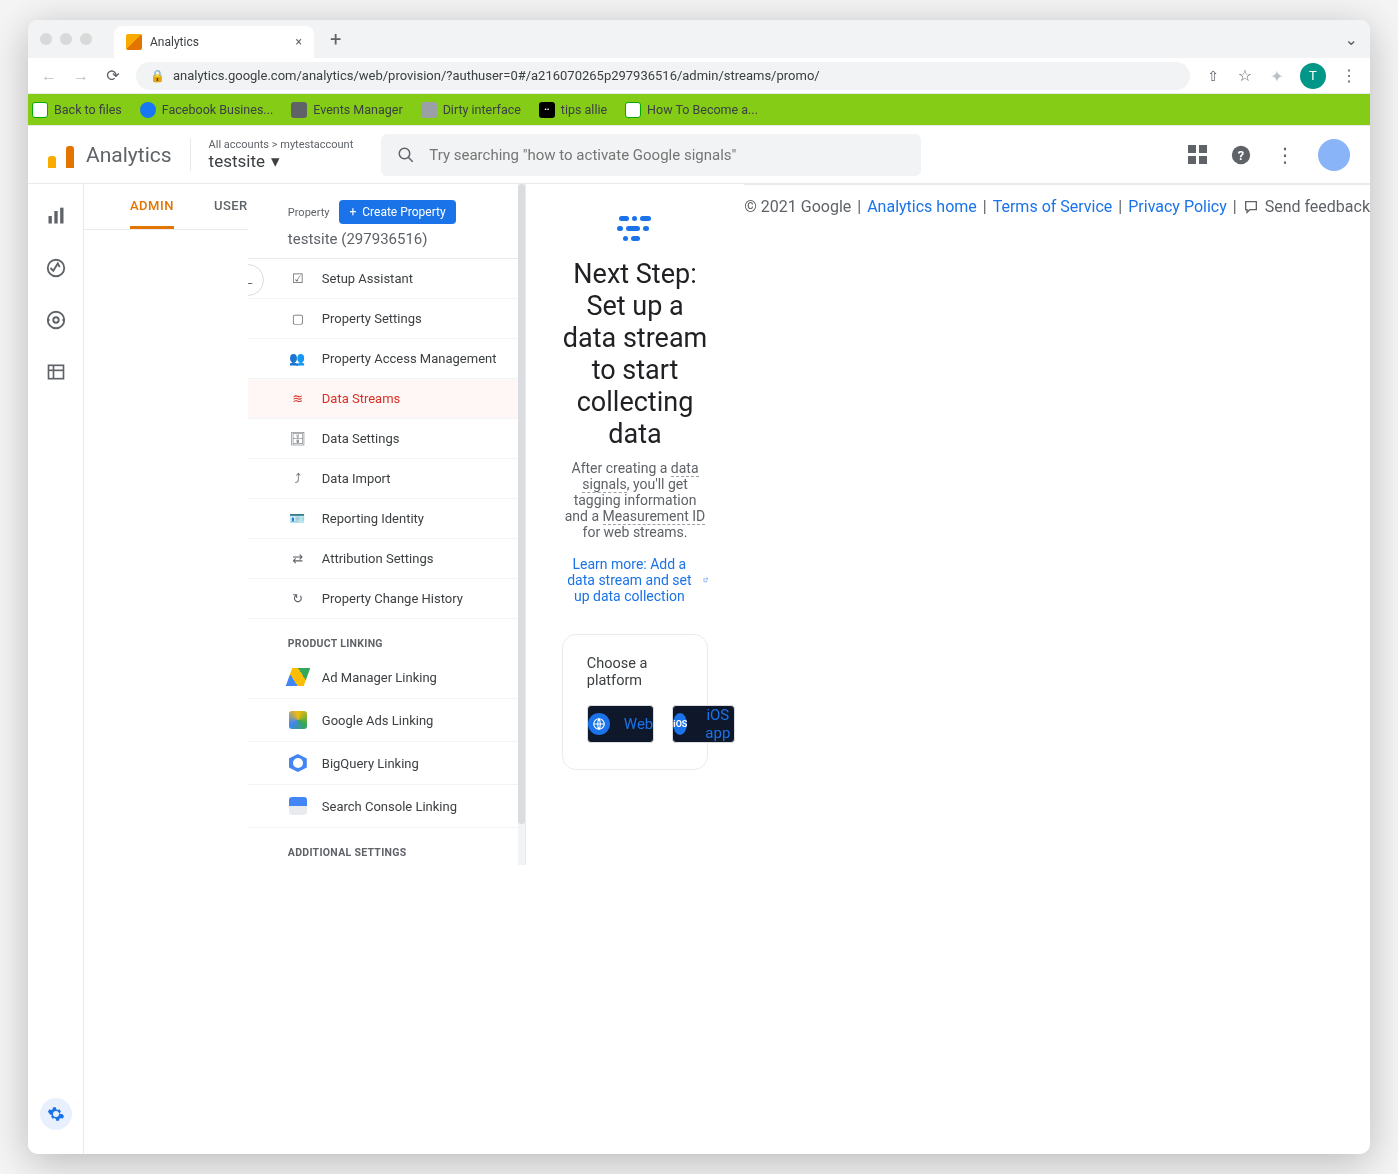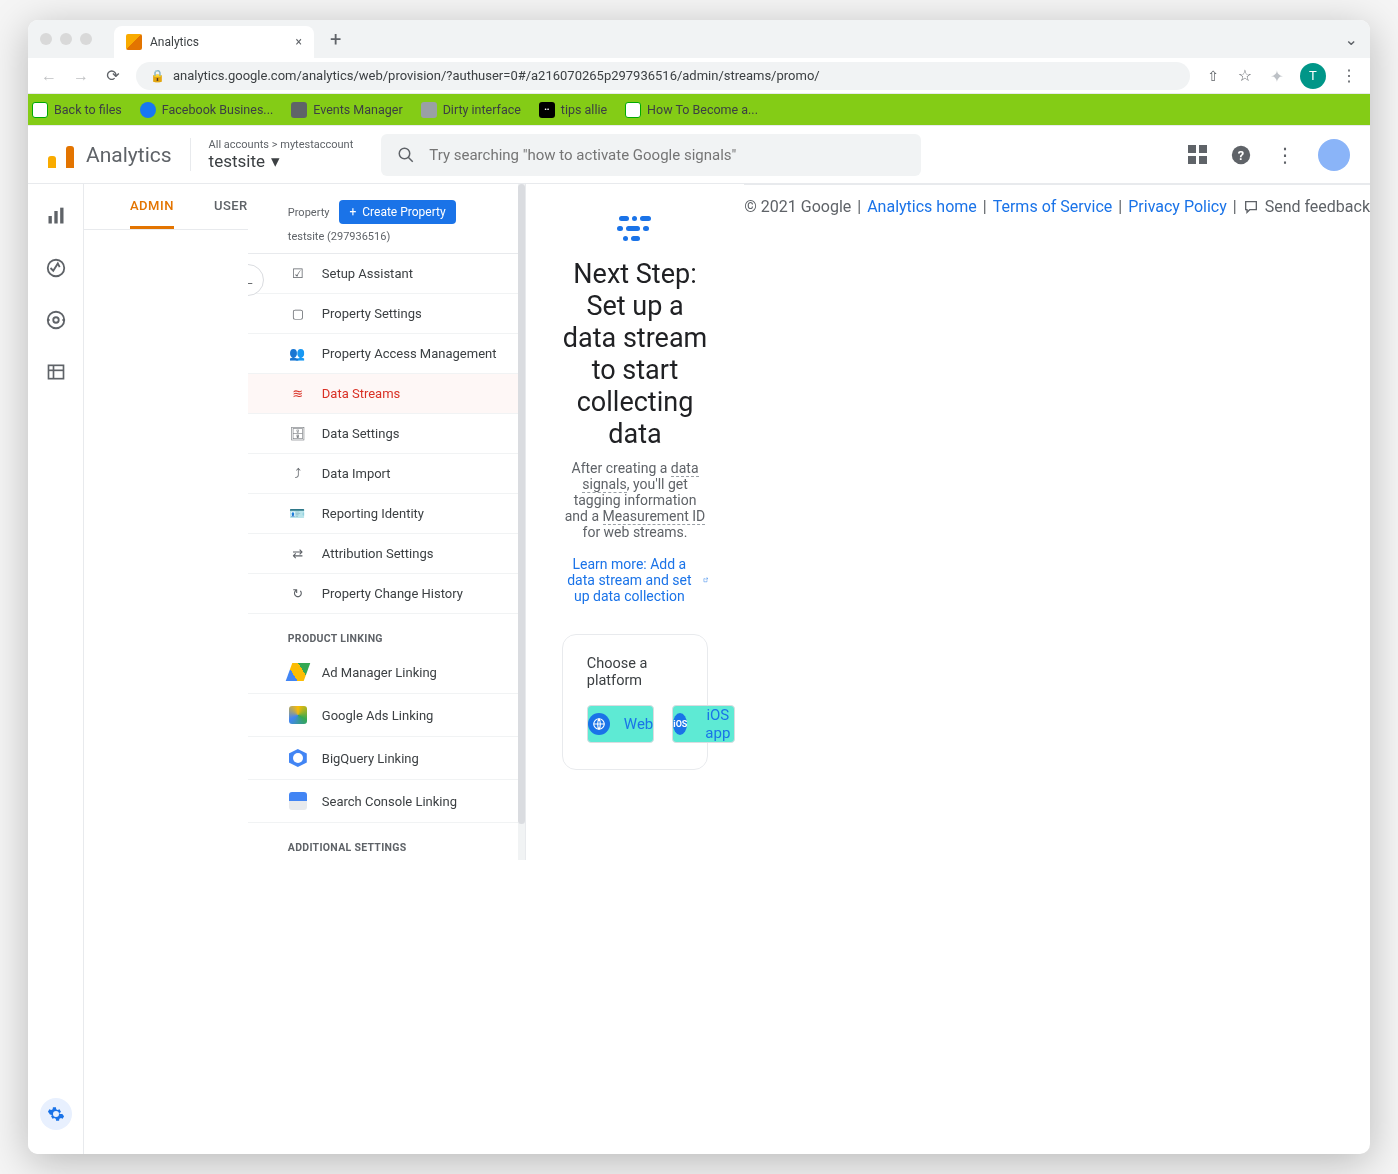--- a/index.html
+++ b/index.html
@@ -45,42 +45,42 @@
 .content { flex:1; display:flex; flex-direction:row; overflow:hidden; }
 .tabs { height:46px; display:flex; align-items:center; padding-left:46px; gap:40px; border-bottom:1px solid #e8eaed; background:#fff; }
 .tabbtn { font-size:13px; font-weight:500; letter-spacing:.5px; color:#5f6368; cursor:pointer; height:100%; display:flex; align-items:center; border-bottom:3px solid transparent; }
 .tabbtn.active { color:#e37400; border-bottom-color:#e37400; }
 .panelrow { flex:1; display:flex; overflow:hidden; position:relative; }
 .admincol { width:278px; border-right:1px solid #e8eaed; overflow-y:auto; position:relative; background:#fff; }
 .backbtn { position:absolute; top:80px; left:-16px; width:32px; height:32px; border:1px solid #dadce0; border-radius:50%; background:#fff; display:flex; align-items:center; justify-content:center; color:#3c4043; z-index:5; cursor:pointer; }
 .prophd { display:flex; align-items:center; gap:10px; padding:16px 16px 6px 40px; }
 .prophd .lbl { font-size:11px; color:#5f6368; }
 .createbtn { background:#1a73e8; color:#fff; border:none; border-radius:4px; font-size:12px; padding:5px 10px; display:flex; align-items:center; gap:6px; cursor:pointer; }
-.propname { font-size:11px; color:#5f6368; padding:0 16px 10px 40px; }
+.propname { font-size:15px; color:#5f6368; padding:0 16px 10px 40px; }
 .admlist { list-style:none; border-top:1px solid #e8eaed; }
 .admitem { display:flex; align-items:center; gap:14px; padding:12px 16px 12px 40px; font-size:13px; color:#3c4043; cursor:pointer; border-bottom:1px solid #f1f3f4; }
 .admitem.active { color:#d93025; background:#fef7f6; }
 .admitem .ico { width:20px; color:#5f6368; display:flex; justify-content:center; }
 .admitem.active .ico { color:#d93025; }
 .admitem .nm { font-size:13px; }
 .secthdr { font-size:10.5px; font-weight:700; color:#5f6368; padding:18px 16px 6px 40px; letter-spacing:.3px; }
 .main { flex:1; overflow-y:auto; padding:30px 36px; position:relative; }
 .scrolltrack { position:absolute; top:0; right:0; width:7px; height:100%; background:#f1f3f4; }
 .scrollthumb { position:absolute; top:0; right:0; width:7px; height:640px; background:#dadce0; border-radius:4px; }
 .hero { text-align:center; max-width:760px; margin:0 auto; }
 .heroicn { width:36px; height:30px; margin:0 auto 14px; }
 .heroicn svg { width:36px; height:30px; }
 .herotitle { font-size:27px; color:#202124; margin-bottom:10px; }
 .herosub { font-size:14px; color:#5f6368; margin-bottom:14px; }
 .herosub .dotted { border-bottom:1px dashed #9aa0a6; }
 .learn { font-size:14px; color:#1a73e8; cursor:pointer; display:inline-flex; align-items:center; gap:6px; }
 .card { border:1px solid #e8eaed; border-radius:14px; margin-top:30px; padding:20px 24px 26px; }
 .cardlbl { font-size:14.5px; color:#3c4043; margin-bottom:16px; }
 .plats { display:flex; gap:18px; }
-.platbtn { flex:1; border:1px solid #dadce0; border-radius:4px; height:38px; display:flex; align-items:center; justify-content:center; gap:14px; color:#1a73e8; font-size:15px; cursor:pointer; background:#5eead4; }
+.platbtn { flex:1; border:1px solid #dadce0; border-radius:4px; height:38px; display:flex; align-items:center; justify-content:center; gap:14px; color:#1a73e8; font-size:15px; cursor:pointer; background:#0f172a; }
 .platico { width:22px; height:22px; border-radius:50%; background:#1a73e8; color:#fff; display:flex; align-items:center; justify-content:center; font-size:12px; }
 .footer { height:44px; border-top:1px solid #e8eaed; display:flex; align-items:center; justify-content:flex-start; gap:6px; font-size:16px; color:#5f6368; background:#fff; }
 .footer a { color:#1a73e8; text-decoration:none; cursor:pointer; }
 .sep { color:#5f6368; }
 .ext { width:18px; height:18px; color:#bdc1c6; }
 .avatarT { width:26px; height:26px; border-radius:50%; background:#009688; color:#fff; display:flex; align-items:center; justify-content:center; font-size:13px; }
 .grid4 { display:grid; grid-template-columns:8px 8px; grid-template-rows:8px 8px; gap:3px; }
 .grid4 span { background:#5f6368; }
 .shareico { font-size:14px; }
 svg { display:block; }

